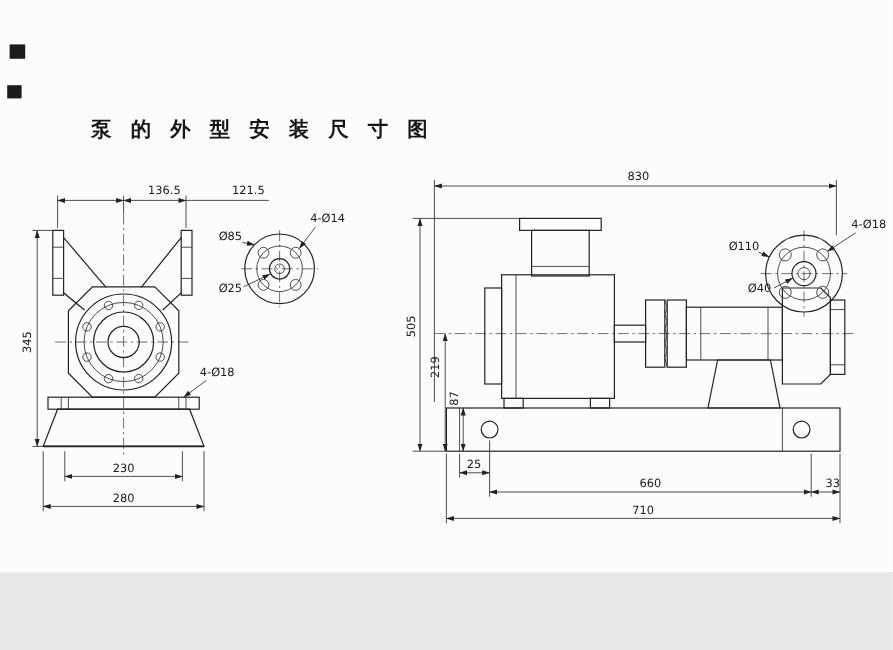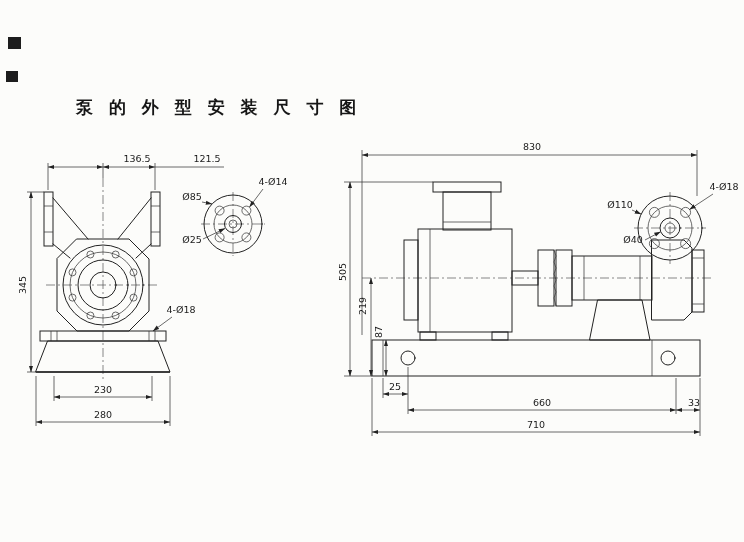--- a/index.html
+++ b/index.html
@@ -1,16 +1,16 @@
 <!DOCTYPE html>
 <html><head>
 <meta charset="utf-8">
 <style>
   html,body{margin:0;padding:0;background:#e8e8e8;}
-  .page{position:relative;width:744px;height:542px;background:#fcfcfa;overflow:hidden;}
+  .page{position:relative;width:744px;height:477px;background:#fcfcfa;overflow:hidden;}
   svg{position:absolute;left:0;top:0;}
   .ln{stroke:#222;stroke-width:1;fill:none;stroke-linecap:square;}
   .ln2{stroke:#222;stroke-width:1.6;fill:none;}
   .thin{stroke:#3a3a3a;stroke-width:0.75;fill:none;}
   .cl{stroke:#555;stroke-width:0.7;fill:none;stroke-dasharray:9 3 2 3;}
   .dim{font:9.5px "DejaVu Sans",sans-serif;fill:#1b1b1b;text-anchor:middle;}
   .ttl{font:600 17px "DejaVu Serif","Liberation Serif",serif;fill:#161616;letter-spacing:5px;}
   .solid{fill:#1d1d1d;stroke:none;}
 </style>
 </head>

